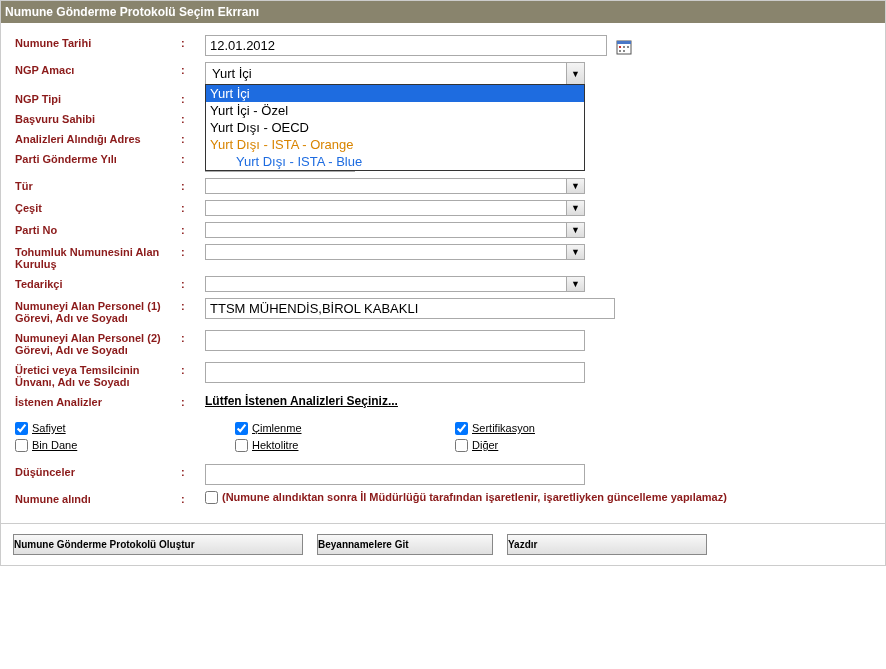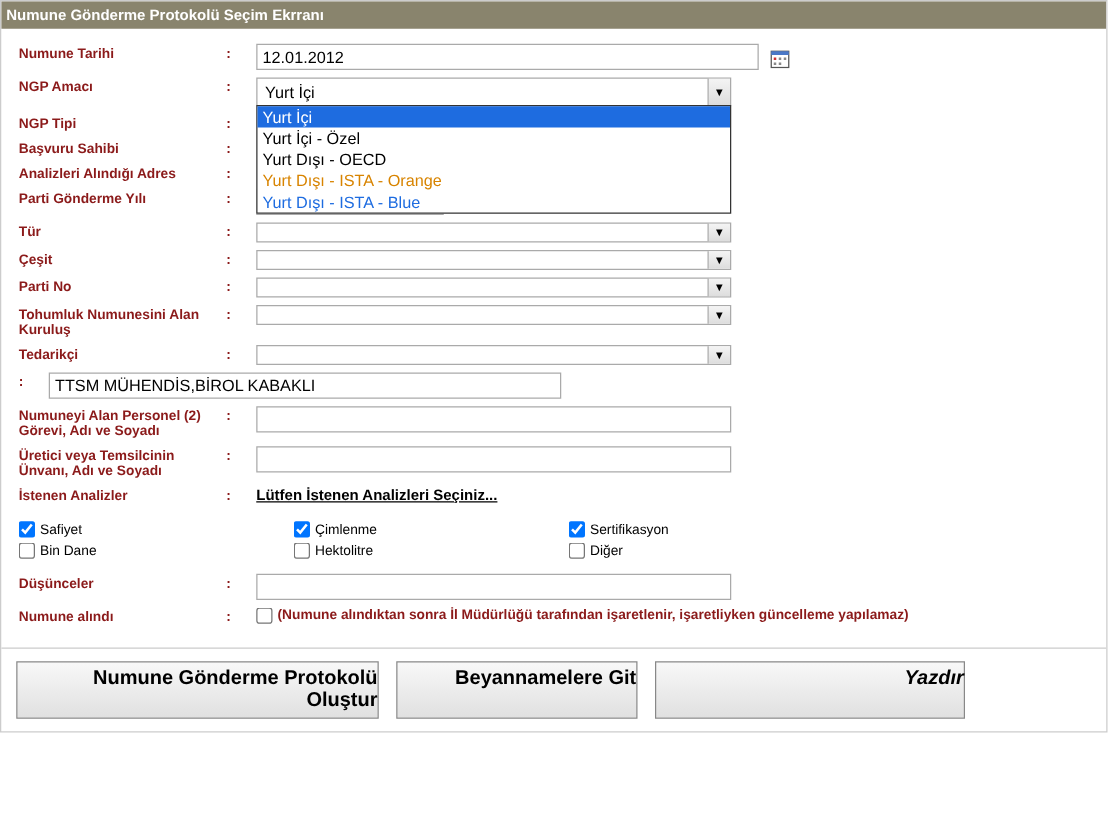--- a/index.html
+++ b/index.html
@@ -11,32 +11,32 @@
     .colon { width: 8px; color: #8b1a1a; font-weight: bold; padding-top: 2px; }
     .ctrl { flex: 1; position: relative; }
     .ctrl input[type=text] { border: 1px solid #aaa; padding: 2px 4px; font-family: inherit; font-size: 13px; }
     .sel { border: 1px solid #aaa; padding: 1px 2px; width: 380px; display: inline-block; position: relative; background: #fff; }
     .sel-txt { display:inline-block; padding: 2px 4px; font-size: 13px; }
     .sel-arrow { position: absolute; right: 0; top: 0; bottom: 0; width: 18px; background: linear-gradient(#f4f4f4,#ddd); border-left: 1px solid #aaa; display: flex; align-items: center; justify-content: center; font-size: 9px; }
     .dropdown { position: absolute; top: 22px; left: 0; width: 380px; border: 1px solid #333; background: #fff; z-index: 10; }
     .dropdown .opt { padding: 1px 4px; font-size: 13px; }
     .dropdown .opt.hl { background: #1e6ce0; color: #fff; }
     .dropdown .opt.orange { color: #d88400; }
-    .dropdown .opt.blue { color: #1e6ce0; }
+    .dropdown .opt.blue { color: #1e6ce0; margin-left: 26px; }
     .cal-icon { display:inline-block; width:16px; height:16px; vertical-align: middle; margin-left: 6px; cursor:pointer; }
     .istenen { font-weight: bold; text-decoration: underline; font-size: 12px; }
     .checks { display: flex; gap: 30px; margin-bottom: 4px; }
     .check-col { width: 190px; }
-    .check-item { display:flex; align-items:flex-end; gap:4px; }
+    .check-item { display:flex; align-items:flex-start; gap:4px;text-decoration:underline; }
     .note { color: #8b1a1a; font-weight: bold; font-size: 11px; }
     .footer { padding: 10px 12px; border-top: 1px solid #ccc; display: flex; gap: 14px; }
-    .btn { border: 1px solid #888; background: linear-gradient(#f8f8f8,#e0e0e0); padding: 4px 0; font-weight: bold; font-size: 16px; text-align:right; cursor:pointer; }
+    .btn { border: 1px solid #888; background: linear-gradient(#f8f8f8,#e0e0e0); padding: 4px 0; font-weight: bold; font-size: 10px; text-align:left; cursor:pointer; }
     .btn1 { width: 290px; }
-    .btn2 { width: 193px; }
-    .btn3 { width: 248px; font-style: italic; }
+    .btn2 { width: 176px; }
+    .btn3 { width: 200px; }
     input[type=checkbox] { width: 13px; height: 13px; }
   </style>
 </head>
 <body>
 
 <div class="header">Numune Gönderme Protokolü Seçim Ekrranı</div>
 
 <div class="form-area">
 
   <div class="row">
@@ -124,20 +124,21 @@
     <div class="ctrl"><div class="sel"><span class="sel-txt"></span><span class="sel-arrow">▼</span></div></div>
   </div>
 
   <div class="row">
     <div class="label">Tedarikçi</div>
     <div class="colon">:</div>
     <div class="ctrl"><div class="sel"><span class="sel-txt"></span><span class="sel-arrow">▼</span></div></div>
   </div>
 
   <div class="row">
+    <div class="label">Numuneyi Alan Personel (1) Görevi, Adı ve Soyadı</div>
     <div class="colon">:</div>
     <div class="ctrl"><input type="text" style="width: 410px;" value="TTSM MÜHENDİS,BİROL KABAKLI"></div>
   </div>
 
   <div class="row">
     <div class="label">Numuneyi Alan Personel (2) Görevi, Adı ve Soyadı</div>
     <div class="colon">:</div>
     <div class="ctrl"><input type="text" style="width: 380px;" value=""></div>
   </div>
 

